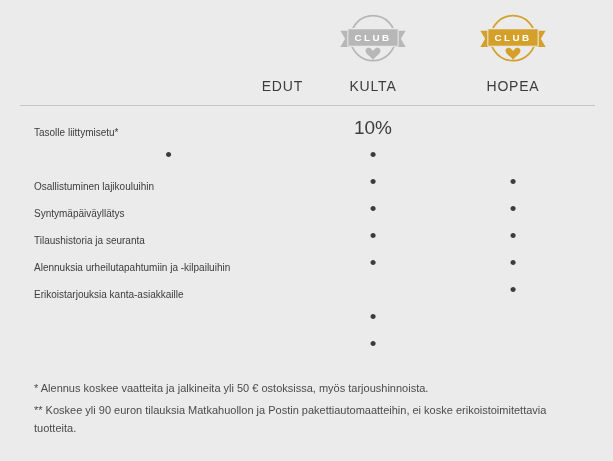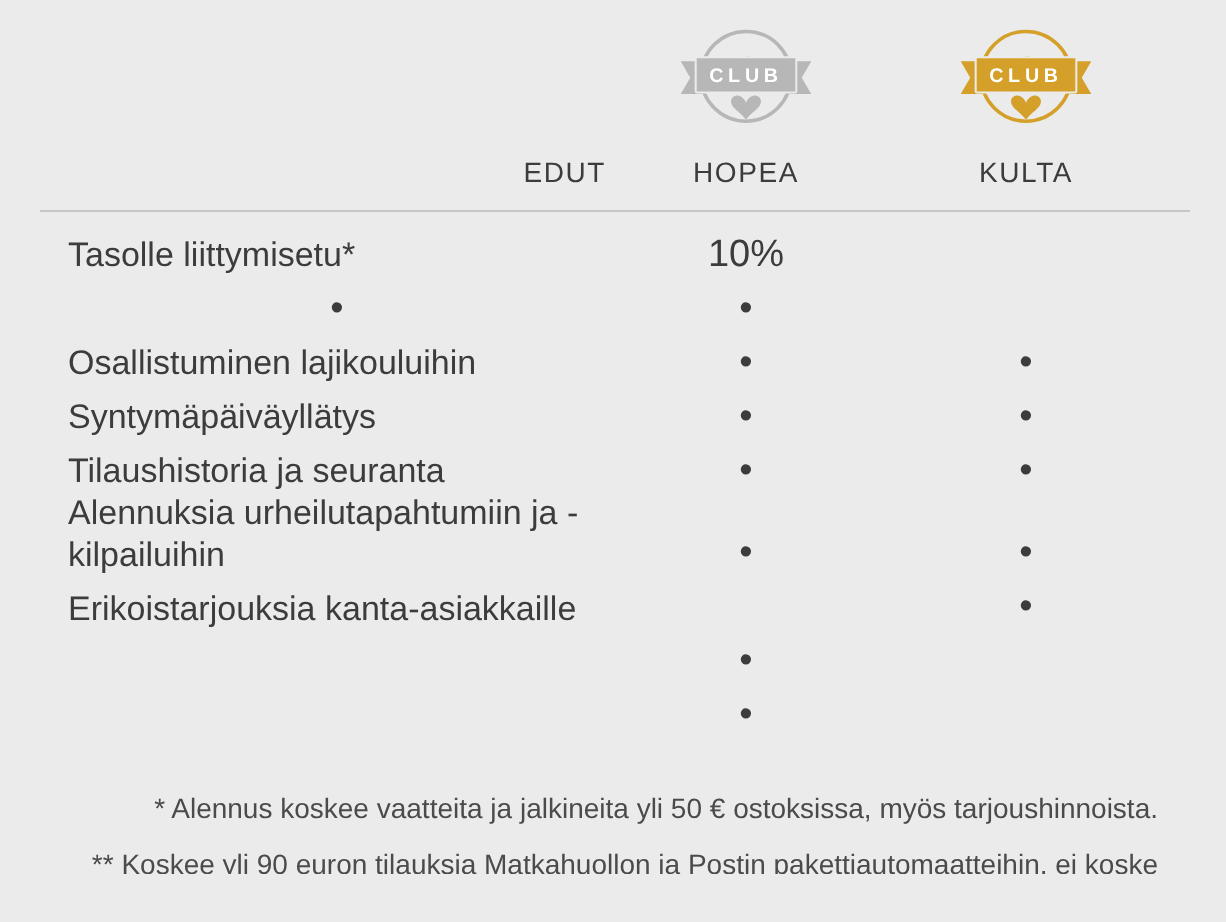--- a/index.html
+++ b/index.html
@@ -45,42 +45,41 @@
     border-bottom: 1px solid var(--color-divider, #c6c6c6);
     margin: 11px -12px 0 -14px;
   }
   
   .rows { margin-top: 6px; }
   .row {
     align-items: end;
     min-height: 27px;
   }
   .benefit-label {
-    font-size: 17px;
+    font-size: 10px;
     color: var(--color-text, #3c3c3c);
     line-height: 1.22;
     max-width: 262px;
   }
   .cell-val {
     text-align: center;
     font-size: 19px;
     color: var(--color-text, #3c3c3c);
     line-height: 1.22;
   }
   
   .footnotes {
     margin-top: 24px;
     color: var(--color-footnote-text, #4b4b4b);
   }
   .footnote {
     margin: 0 0 4px 0;
-    font-size: 14px;
+    font-size: 11px;
     line-height: 1.65;
     max-width: 545px;
-    text-align: right;
   }
 </style>
 </head>
 <body>
 
 <div class="page">
 
   <div class="grid-3 badge-row">
     <div></div>
     <div class="badge-cell">
@@ -108,22 +107,22 @@
         <polygon points="98,33 82,33 82,57 98,57 91,45" fill="currentColor"></polygon>
         <rect x="13" y="30" width="74" height="26" rx="1" fill="currentColor" stroke="#ebebeb" stroke-width="1.5"></rect>
         <text x="50" y="48" text-anchor="middle" fill="#ffffff" font-size="14.5" font-weight="bold" letter-spacing="3.5">CLUB</text>
         <path fill="currentColor" d="M50 76 C46.5 70.5, 39 67.5, 39 62.5 C39 58.8, 43 57, 46.2 58.8 C48 59.9, 49.4 61.6, 50 63.4 C50.6 61.6, 52 59.9, 53.8 58.8 C57 57, 61 58.8, 61 62.5 C61 67.5, 53.5 70.5, 50 76 Z"></path>
       </svg>
     </div>
   </div>
 
   <div class="grid-3 header-row">
     <div class="col-label">EDUT</div>
+    <div class="col-val">KULTA</div>
     <div class="col-val">HOPEA</div>
-    <div class="col-val">KULTA</div>
   </div>
 
   <div class="divider"></div>
 
   <div class="rows">
     <div class="grid-3 row">
       <div class="benefit-label">Tasolle liittymisetu*</div>
       <div class="cell-val">10%</div>
       <div class="cell-val"></div>
     </div>

